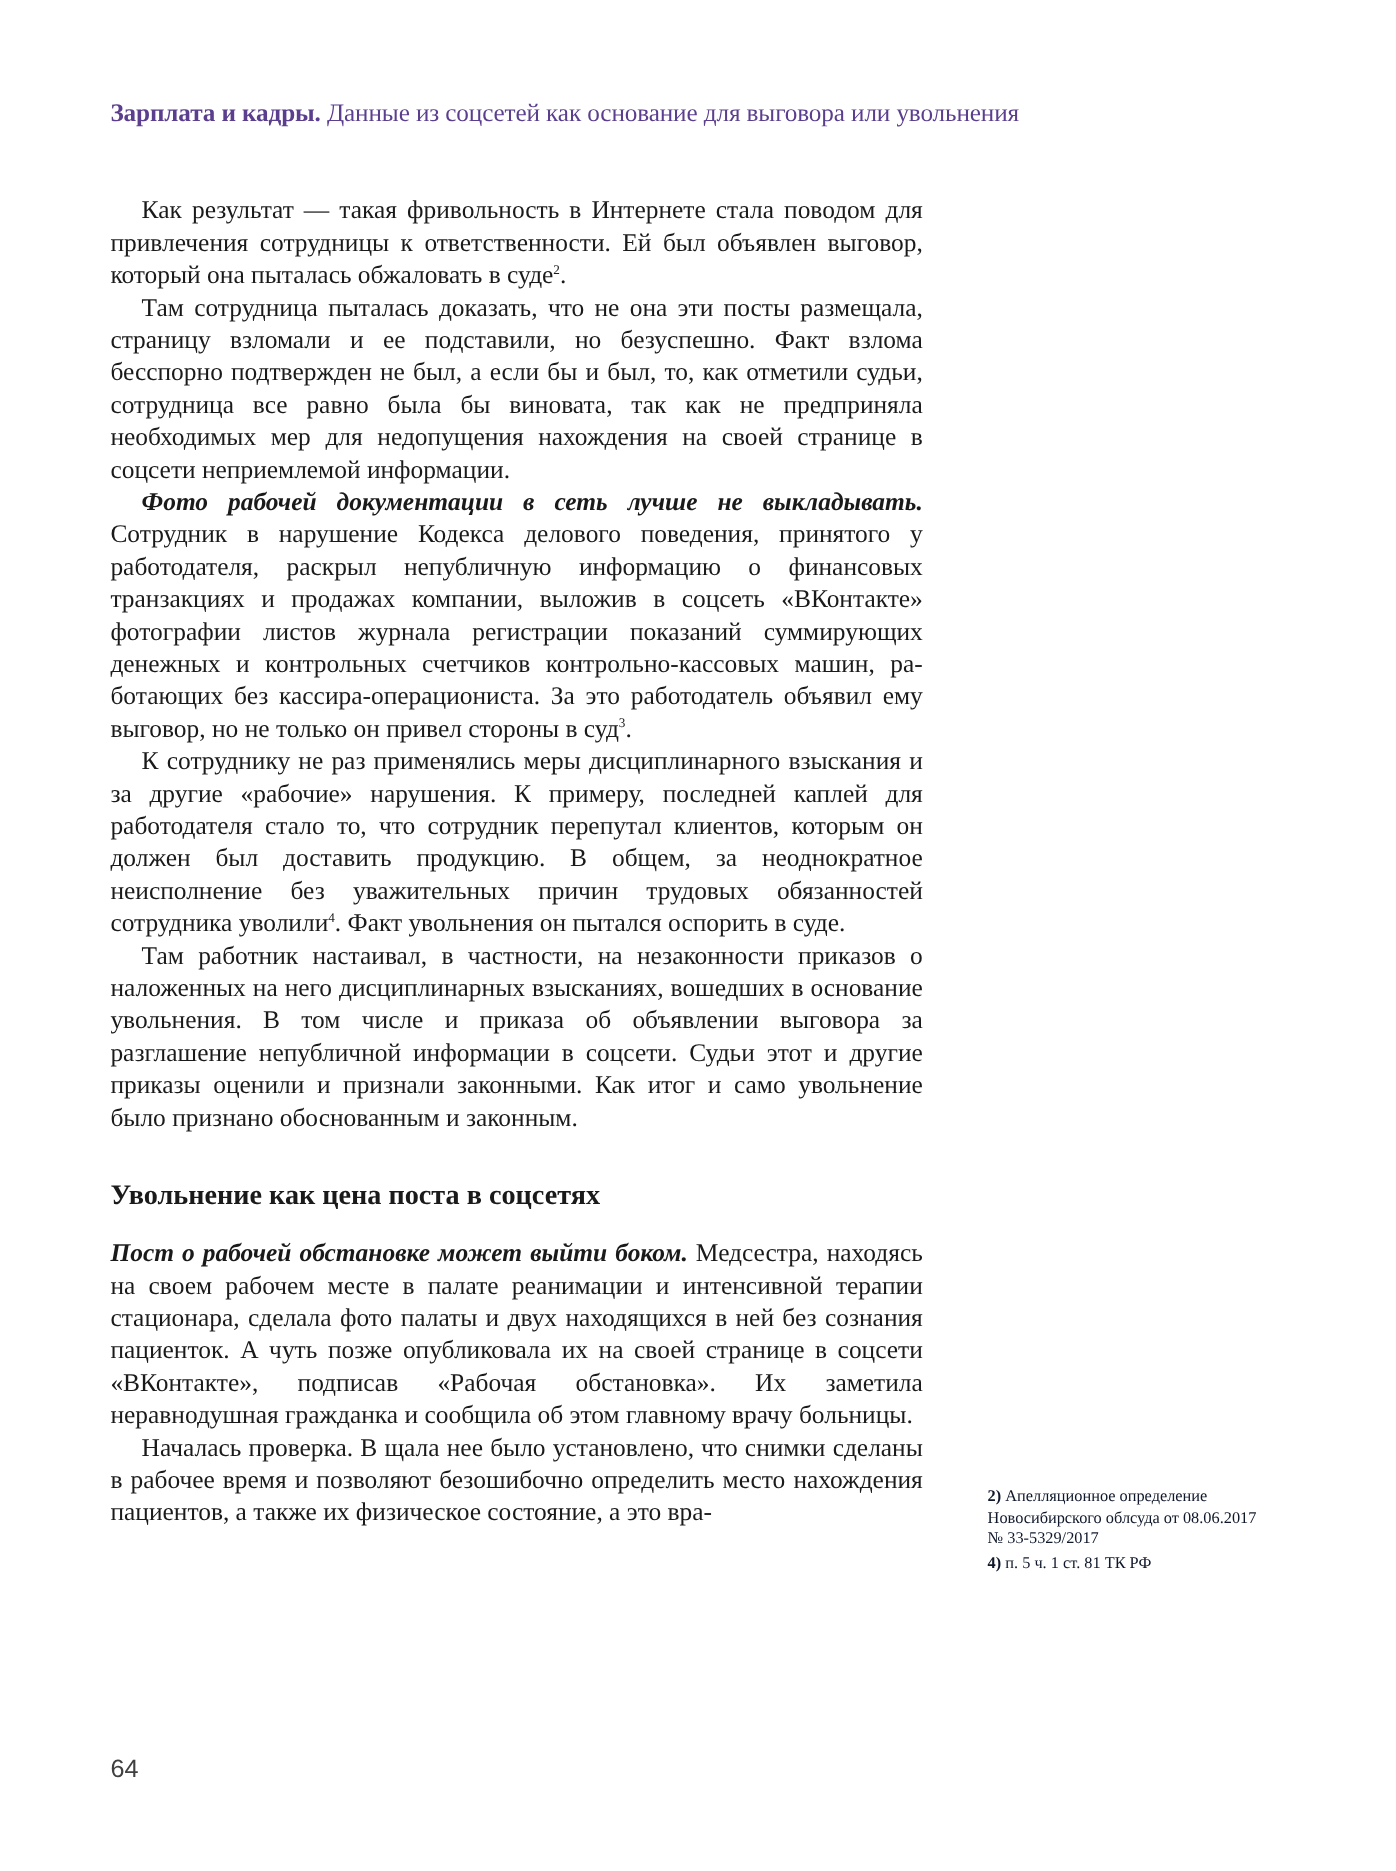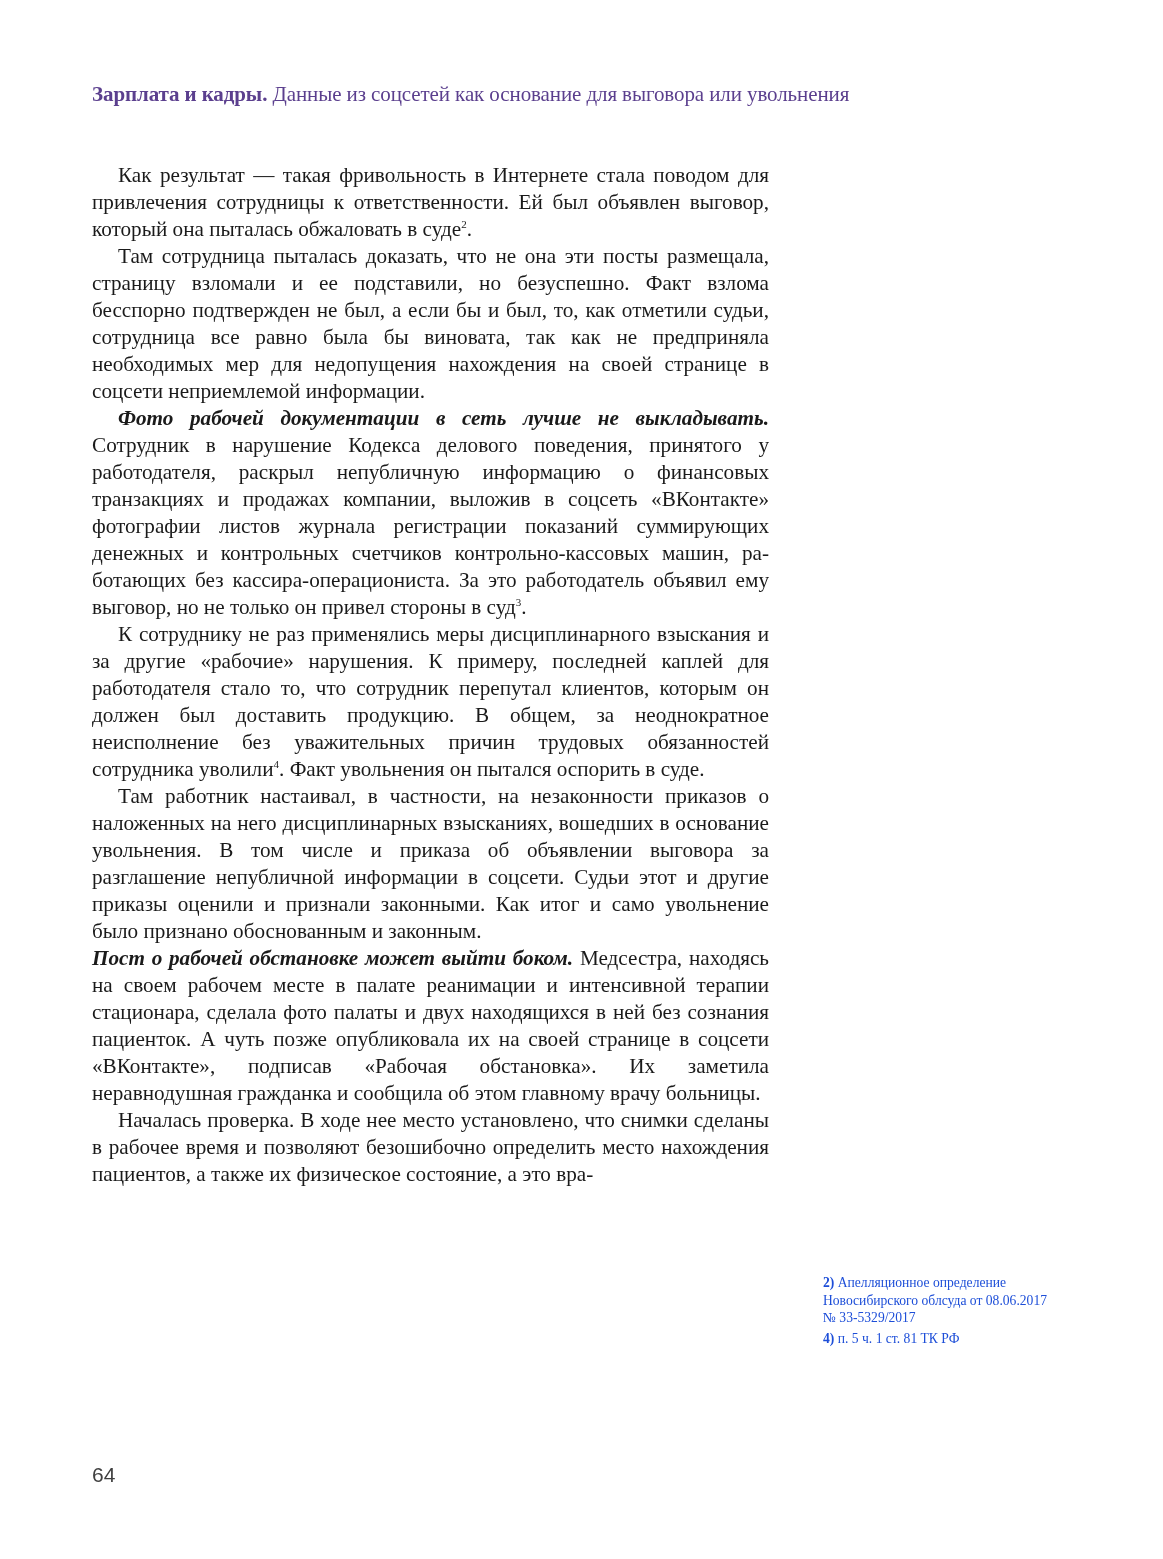--- a/index.html
+++ b/index.html
@@ -7,41 +7,42 @@
          font-family: "Liberation Serif", "DejaVu Serif", serif; color: #1a1a1a; }
   .running-head { position: absolute; left: 92px; top: 82px; font-size: 21px; color: #5b3f8e; white-space: nowrap; letter-spacing: -0.1px; }
   .running-head .rh-section { font-weight: bold; }
   .main { position: absolute; left: 92px; top: 162px; width: 677px; font-size: 21.2px; line-height: 27px; }
   .main p { margin: 0; text-align: justify; text-align-last: left; hyphens: manual; }
   .main p.indent { text-indent: 26px; }
   .main p.first { text-indent: 0; }
   .main b { font-weight: bold; font-style: italic; }
   sup { font-size: 11px; line-height: 0; vertical-align: super; }
   .section-title { font-family: "Liberation Serif", "DejaVu Serif", serif; font-weight: bold; font-size: 23.5px; margin: 38px 0 21px 0 !important; text-align: left !important; text-indent: 0 !important; }
-  .footnotes { position: absolute; left: 823px; top: 1274px; width: 240px; font-size: 13.6px; line-height: 17.5px; color: #1d4ed8; }
+  .footnotes { position: absolute; left: 823px; top: 1238px; width: 240px; font-size: 13.6px; line-height: 17.5px; color: #0f172a; }
   .footnote { margin-bottom: 3px; }
   .footnote .fn-num { font-weight: bold; }
   .page-number { position: absolute; left: 92px; top: 1463px; font-family: "Liberation Sans", "DejaVu Sans", sans-serif; font-size: 21px; color: #404040; }
 </style>
 </head>
 <body>
 
 <div class="running-head">
   <span class="rh-section">Зарплата и кадры.</span>
   <span>Данные из соцсетей как основание для выговора или увольнения</span>
 </div>
 
 <div class="main">
   <p class="indent"><span>Как результат — такая фривольность в Интернете стала поводом для привлечения сотрудницы к ответственности. Ей был объявлен выговор, который она пыталась обжаловать в суде</span><sup>2</sup><span>.</span></p>
   <p class="indent">Там сотрудница пыталась доказать, что не она эти посты разме­щала, страницу взломали и ее подставили, но безуспешно. Факт взлома бесспорно подтвержден не был, а если бы и был, то, как от­метили судьи, сотрудница все равно была бы виновата, так как не пред­приняла необходимых мер для недопущения нахождения на своей странице в соцсети неприемлемой информации.</p>
   <p class="indent"><b>Фото рабочей документации в сеть лучше не выклады­вать.</b><span> Сотрудник в нарушение Кодекса делового поведения, принято­го у работодателя, раскрыл непубличную информацию о финансовых транзакциях и продажах компании, выложив в соцсеть «ВКонтакте» фотографии листов журнала регистрации показаний суммирующих денежных и контрольных счетчиков контрольно-кассовых машин, ра­ботающих без кассира-операциониста. За это работодатель объявил ему выговор, но не только он привел стороны в суд</span><sup>3</sup><span>.</span></p>
   <p class="indent"><span>К сотруднику не раз применялись меры дисциплинарного взыс­кания и за другие «рабочие» нарушения. К примеру, последней ка­плей для работодателя стало то, что сотрудник перепутал клиентов, которым он должен был доставить продукцию. В общем, за неодно­кратное неисполнение без уважительных причин трудовых обязан­ностей сотрудника уволили</span><sup>4</sup><span>. Факт увольнения он пытался оспорить в суде.</span></p>
   <p class="indent">Там работник настаивал, в частности, на незаконности приказов о наложенных на него дисциплинарных взысканиях, вошедших в основание увольнения. В том числе и приказа об объявлении вы­говора за разглашение непубличной информации в соцсети. Судьи этот и другие приказы оценили и признали законными. Как итог и само увольнение было признано обоснованным и законным.</p>
+  <p class="section-title">Увольнение как цена поста в соцсетях</p>
   <p class="first"><b>Пост о рабочей обстановке может выйти боком.</b><span> Медсестра, находясь на своем рабочем месте в палате реанимации и интенсив­ной терапии стационара, сделала фото палаты и двух находящихся в ней без сознания пациенток. А чуть позже опубликовала их на сво­ей странице в соцсети «ВКонтакте», подписав «Рабочая обстановка». Их заметила неравнодушная гражданка и сообщила об этом главно­му врачу больницы.</span></p>
-  <p class="indent">Началась проверка. В ходе нее место установлено, что снимки сде­ланы в рабочее время и позволяют безошибочно определить место нахождения пациентов, а также их физическое состояние, а это вра-</p>
+  <p class="indent">Началась проверка. В щала нее было установлено, что снимки сде­ланы в рабочее время и позволяют безошибочно определить место нахождения пациентов, а также их физическое состояние, а это вра-</p>
 </div>
 
 <div class="footnotes">
   <div class="footnote"><span class="fn-num">2)</span> <span>Апелляционное определение Новосибирского облсуда от 08.06.2017 № 33-5329/2017</span></div>
   <div class="footnote"><span class="fn-num">4)</span> <span>п. 5 ч. 1 ст. 81 ТК РФ</span></div>
 </div>
 
 <div class="page-number">64</div>
 
 </body></html>

